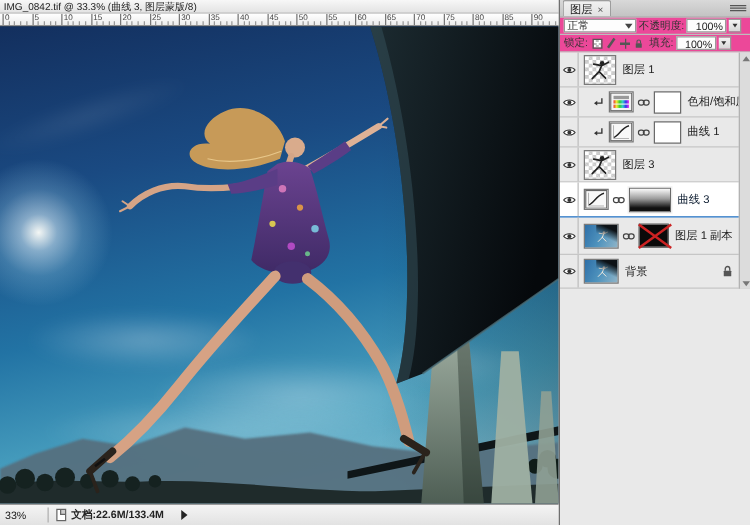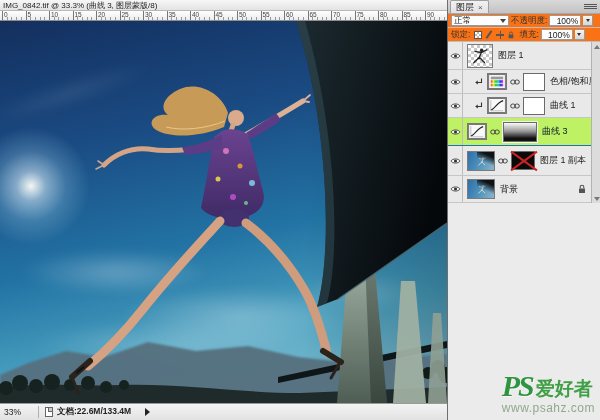--- a/index.html
+++ b/index.html
@@ -39,38 +39,38 @@
   .sb-doc { padding-right:8px;font-weight:bold; }
   .sb-arrow { width:0; height:0; border-left:5px solid #222; border-top:4px solid transparent; border-bottom:4px solid transparent; margin-left:6px; }
 
   
   .panel { position:absolute; left:447px; top:0; width:153px; height:420px; background:#e9e9e9; border-left:1px solid #6f6f6f; display:flex; flex-direction:column; }
   .panel-tabs { height:14px; background:linear-gradient(#d9d9d9,#c3c3c3); border-bottom:1px solid #a8a8a8; display:flex; align-items:flex-start; position:relative; }
   .tab { height:13px; background:linear-gradient(#f1f1f1,#e2e2e2); border:1px solid #9d9d9d; border-bottom:none; margin-left:2px; padding:0 5px; font-size:9px; color:#222; display:flex; align-items:center; gap:4px; border-radius:2px 2px 0 0; }
   .tab-close { color:#555; font-size:8px; }
   .panel-menu { position:absolute; right:3px; top:2px; width:13px; height:9px; display:flex; flex-direction:column; justify-content:center; gap:1px; }
   .panel-menu i { display:block; height:1px; background:#555; }
-  .hdr-row { height:14px; display:flex; align-items:center; padding:0 3px; font-size:8.5px; color:#333; border-bottom:1px solid #bdbdbd; background:#f97316; gap:2px; }
+  .hdr-row { height:14px; display:flex; align-items:center; padding:0 3px; font-size:8.5px; color:#333; border-bottom:1px solid #bdbdbd; background:#ec4899; gap:2px; }
   .combo { width:58px; height:11px; background:#fdfdfd; border:1px solid #9a9a9a; display:flex; align-items:center; justify-content:space-between; padding:0 2px; font-size:8.5px; color:#222; }
   .combo-arrow { width:0; height:0; border-top:4px solid #444; border-left:3px solid transparent; border-right:3px solid transparent; }
   .valbox { width:32px; height:11px; background:#fdfdfd; border:1px solid #9a9a9a; font-size:8.5px; display:flex; align-items:center; justify-content:flex-end; padding-right:2px; color:#222; }
   .spinbtn { width:10px; height:11px; background:linear-gradient(#f4f4f4,#d7d7d7); border:1px solid #9a9a9a; border-left:none; display:flex; align-items:center; justify-content:center; }
   .spinbtn span { width:0; height:0; border-top:3.5px solid #333; border-left:2.5px solid transparent; border-right:2.5px solid transparent; }
   .lockicons { display:flex; align-items:center; gap:3px; margin:0 2px; }
   .lk { width:8px; height:8px; display:inline-block; position:relative; }
   .lk-transp { border:1px solid #555; background:repeating-conic-gradient(#bbb 0% 25%, #fff 0% 50%) 0 0 / 4px 4px; }
   .lk-paint { border-bottom:1px solid transparent; }
   .lk-paint::after { content:""; position:absolute; left:3px; top:-1px; width:2px; height:9px; background:#555; transform:rotate(35deg); }
   .lk-move::before { content:""; position:absolute; left:3.5px; top:0; width:1.5px; height:8px; background:#555; }
   .lk-move::after { content:""; position:absolute; left:0; top:3.5px; width:8px; height:1.5px; background:#555; }
 
   .layer-list { position:relative; background:#e9e9e9; }
   .lrow { display:flex; align-items:center; border-bottom:1px solid #c6c6c6; padding-right:10px; position:relative; }
   .h24 { height:24px; } .h27 { height:27px; } .h28 { height:28px; } .h30 { height:30px; }
-  .lrow.sel { background:#bef264; border-bottom-color:#1d6fc2; }
+  .lrow.sel { background:#ffffff; border-bottom-color:#1d6fc2; }
   .lrow.sel .lname { color:#0a1a2e; }
   .eye-cell { width:15px; align-self:stretch; border-right:1px solid #bdbdbd; display:flex; align-items:center; justify-content:center; flex:none; }
   .lname { font-size:9px; color:#222; margin-left:5px; white-space:nowrap; }
   .indent { width:10px; flex:none; }
   .thumb { flex:none; border:1px solid #7a7a7a; background:#fff; position:relative; overflow:hidden; margin-left:4px; }
   .checker { width:26px; height:24px; background:
       linear-gradient(45deg,#c9c9c9 25%,transparent 25%,transparent 75%,#c9c9c9 75%),
       linear-gradient(45deg,#c9c9c9 25%,transparent 25%,transparent 75%,#c9c9c9 75%);
       background-size:6px 6px; background-position:0 0,3px 3px; background-color:#fff; }
   .adjicon { width:20px; height:17px; margin-left:4px; flex:none; border:1px solid #777; background:#f6f6f6; }
@@ -472,20 +472,33 @@
         <svg class="adjicon">
             <use href="#sym-curves"></use>
           </svg>
         <svg class="chain" width="10" height="8">
             <use href="#sym-chain"></use>
           </svg>
         <div class="maskthumb mask-white"></div>
         <span class="lname">曲线 1</span>
       </div>
 
+      <div class="lrow h28">
+        <div class="eye-cell">
+            <svg class="icon-eye">
+              <use href="#sym-eye"></use>
+            </svg>
+          </div>
+        <div class="thumb checker">
+            <svg class="fig">
+              <use href="#sym-figure"></use>
+            </svg>
+          </div>
+        <span class="lname">图层 3</span>
+      </div>
 
       <div class="lrow h28 sel">
         <div class="eye-cell">
             <svg class="icon-eye">
               <use href="#sym-eye"></use>
             </svg>
           </div>
         <svg class="adjicon">
             <use href="#sym-curves"></use>
           </svg>
@@ -536,24 +549,15 @@
       <div class="vscroll">
         <span class="vs-arrow vs-up">
             <span></span>
           </span>
         <span class="vs-arrow vs-down">
             <span></span>
           </span>
       </div>
     </div>
 
-    <div class="panel-empty">
-      <div class="watermark">
-        <div class="wm-top">
-          <span class="wm-ps">PS</span>
-          <span class="wm-cn">爱好者</span>
-        </div>
-        <div class="wm-url">www.psahz.com</div>
-      </div>
-    </div>
   </div>
 
 </div>
 
 </body></html>

